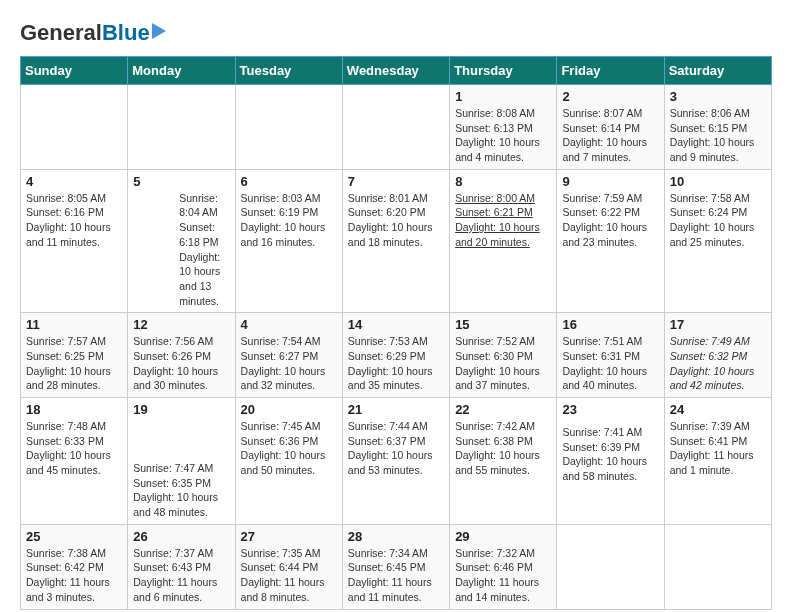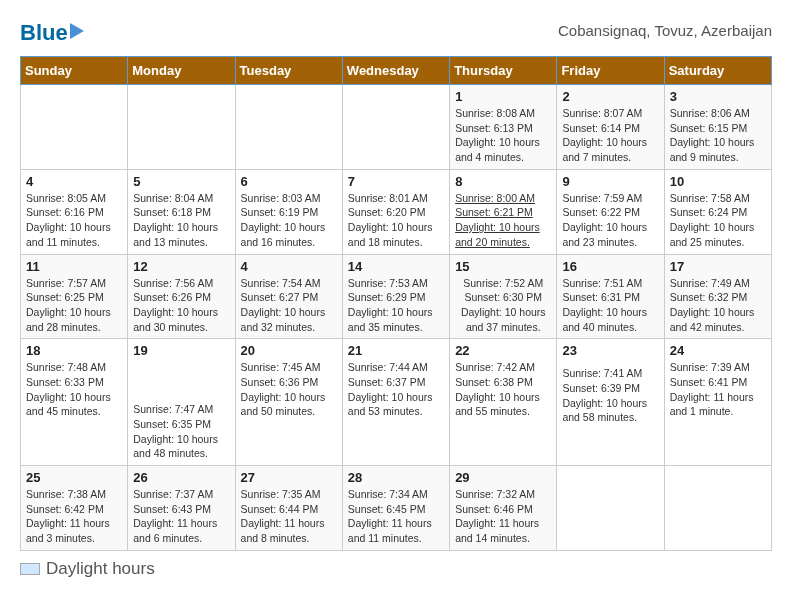--- a/index.html
+++ b/index.html
@@ -57,21 +57,21 @@
       font-size: 15px;
       color: #555;
       margin-top: 2px;
     }
     table {
       width: 100%;
       border-collapse: collapse;
       font-size: 11px;
     }
     thead th {
-      background-color: #a16207;
+      background-color: #0f766e;
       color: #fff;
       padding: 6px 4px;
       text-align: left;
       font-size: 13px;
       font-weight: bold;
       border: 1px solid #5a9bd4;
     }
     tbody td {
       border: 1px solid #ccc;
       padding: 4px 5px;
@@ -113,26 +113,26 @@
       border: 1px solid #aaa;
       margin-right: 6px;
     }
   </style>
 </head>
 <body>
 
 <div class="header">
   <div class="logo">
     <div class="logo-text">
+      <span class="logo-general">General</span>
       <span class="logo-blue">Blue</span>
       <div class="logo-arrow"></div>
     </div>
   </div>
   <div class="title-area">
-    <div class="location">Cobansignaq, Tovuz, Azerbaijan</div>
   </div>
 </div>
 
 <table>
   <thead>
     <tr>
     <th>Sunday</th>
         <th>Monday</th>
         <th>Tuesday</th>
         <th>Wednesday</th>
@@ -168,21 +168,21 @@
       </tr>
       <tr>
         <td>
           <span class="day-number">4</span>
           <div class="day-info" style="white-space: pre-line;">Sunrise: 8:05 AM
 Sunset: 6:16 PM
 Daylight: 10 hours and 11 minutes.</div>
         </td>
         <td>
           <span class="day-number">5</span>
-          <div class="day-info" style="white-space: pre-line;">Sunrise: 8:04 AM
+          <div class="day-info" style="white-space: pre-line; margin-left: 46px;">Sunrise: 8:04 AM
 Sunset: 6:18 PM
 Daylight: 10 hours and 13 minutes.</div>
         </td>
         <td>
           <span class="day-number">6</span>
           <div class="day-info" style="white-space: pre-line;">Sunrise: 8:03 AM
 Sunset: 6:19 PM
 Daylight: 10 hours and 16 minutes.</div>
         </td>
         <td>
@@ -230,33 +230,33 @@
 Daylight: 10 hours and 32 minutes.</div>
         </td>
         <td>
           <span class="day-number">14</span>
           <div class="day-info" style="white-space: pre-line;">Sunrise: 7:53 AM
 Sunset: 6:29 PM
 Daylight: 10 hours and 35 minutes.</div>
         </td>
         <td>
           <span class="day-number">15</span>
-          <div class="day-info" style="white-space: pre-line; text-align: center;">Sunrise: 7:52 AM
+          <div class="day-info" style="white-space: pre-line;">Sunrise: 7:52 AM
 Sunset: 6:30 PM
 Daylight: 10 hours and 37 minutes.</div>
         </td>
         <td>
           <span class="day-number">16</span>
           <div class="day-info" style="white-space: pre-line;">Sunrise: 7:51 AM
 Sunset: 6:31 PM
 Daylight: 10 hours and 40 minutes.</div>
         </td>
         <td>
           <span class="day-number">17</span>
-          <div class="day-info" style="white-space: pre-line;">Sunrise: 7:49 AM
+          <div class="day-info" style="white-space: pre-line; font-style: italic;">Sunrise: 7:49 AM
 Sunset: 6:32 PM
 Daylight: 10 hours and 42 minutes.</div>
         </td>
       </tr>
       <tr>
         <td>
           <span class="day-number">18</span>
           <div class="day-info" style="white-space: pre-line;">Sunrise: 7:48 AM
 Sunset: 6:33 PM
 Daylight: 10 hours and 45 minutes.</div>

